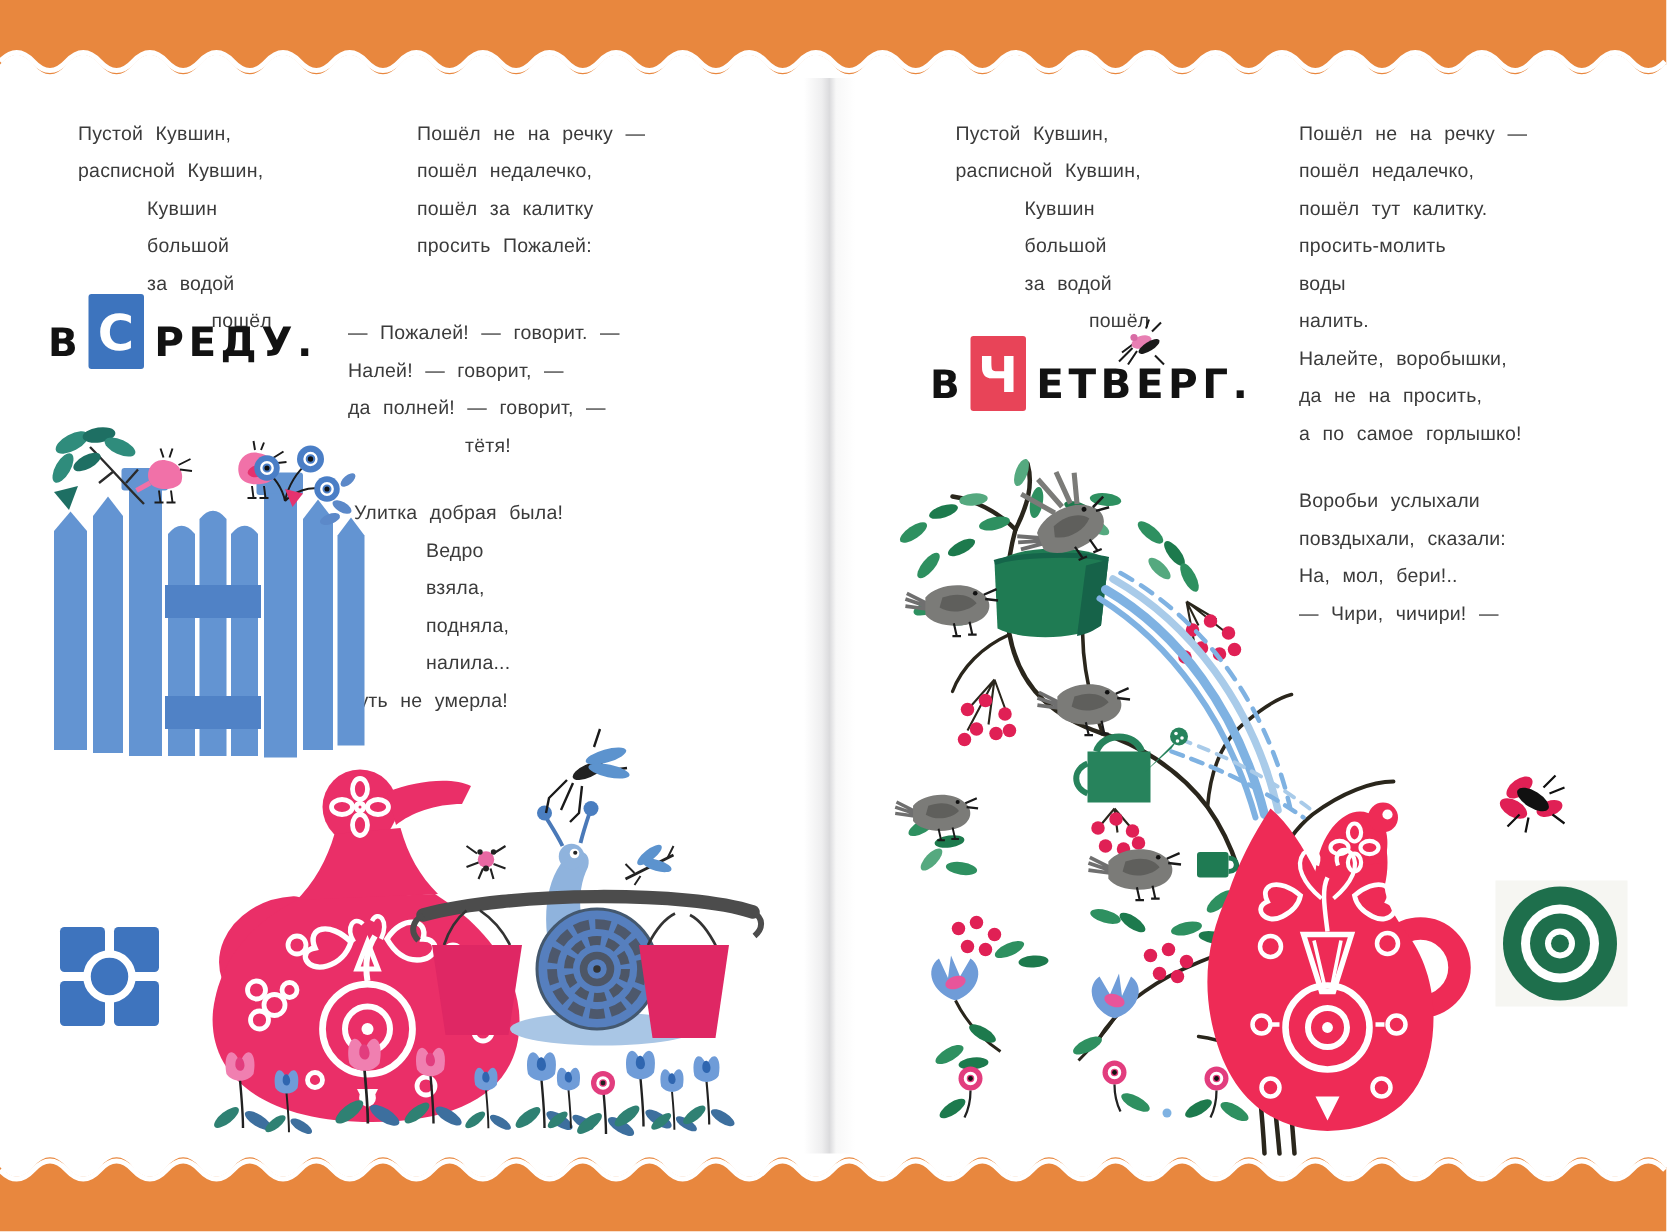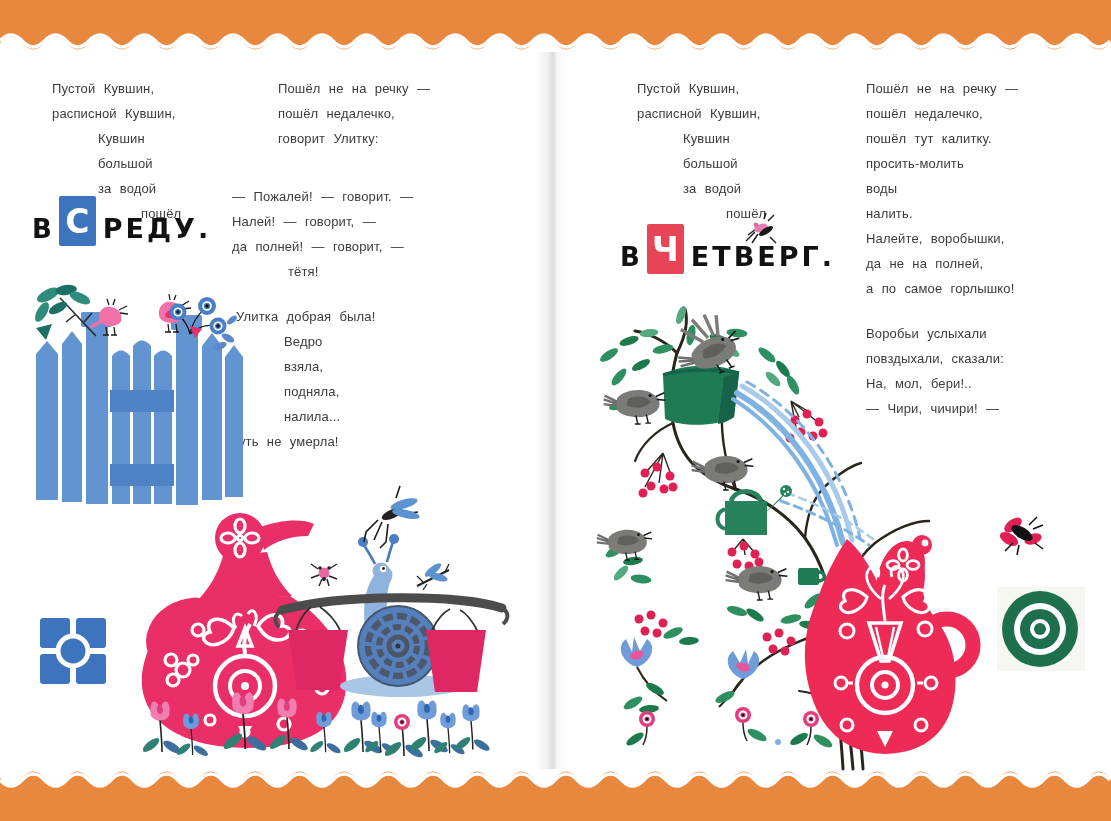--- a/index.html
+++ b/index.html
@@ -10,21 +10,21 @@
   .abs{position:absolute}
   
   .poem{position:absolute}
   .line{
     font-size:13px;line-height:25px;color:#3b3b3b;white-space:nowrap;
     word-spacing:4.5px;letter-spacing:.15px;
   }
   .ind{margin-left:46px}
   .ind2{margin-left:89px}
   .ind52{margin-left:52px}
-  .ind62{margin-left:56px}
+  .ind62{margin-left:78px}
   .m4{margin-left:4px}
   .gap33{margin-top:33px}
   .gap29{margin-top:29px}
   .gap20{margin-top:20px}
   
   .day{
     position:absolute;display:flex;align-items:flex-end;gap:7px;
     font-family:"DejaVu Sans",sans-serif;font-weight:bold;color:#121212;
   }
   .day .pre{font-size:26px;line-height:26px;padding-bottom:4px}
@@ -71,21 +71,22 @@
   <span class="pre">В</span>
   <span class="sq sq-blue">
       <span>С</span>
     </span>
   <span class="rest">РЕДУ.</span>
 </div>
 
 <div class="poem" style="left:232px;top:76px">
   <div class="line ind">Пошёл  не  на  речку  —</div>
   <div class="line ind">пошёл  недалечко,</div>
-  <div class="line ind">говорит  Улитку:</div>
+  <div class="line ind">пошёл  за  калитку</div>
+  <div class="line ind">просить  Пожалей:</div>
   <div class="line gap33">—  Пожалей!  —  говорит.  —</div>
   <div class="line">Налей!  —  говорит,  —</div>
   <div class="line">да  полней!  —  говорит,  —</div>
   <div class="line ind62">тётя!</div>
   <div class="line gap20 m4">Улитка  добрая  была!</div>
   <div class="line ind52">Ведро</div>
   <div class="line ind52">взяла,</div>
   <div class="line ind52">подняла,</div>
   <div class="line ind52">налила...</div>
   <div class="line">чуть  не  умерла!</div>
@@ -116,21 +117,21 @@
 </svg>
 
 <div class="poem" style="left:866px;top:76px">
   <div class="line">Пошёл  не  на  речку  —</div>
   <div class="line">пошёл  недалечко,</div>
   <div class="line">пошёл  тут  калитку.</div>
   <div class="line">просить-молить</div>
   <div class="line">воды</div>
   <div class="line">налить.</div>
   <div class="line">Налейте,  воробышки,</div>
-  <div class="line">да  не  на  полней,</div>
+  <div class="line">да  не  на  просить,</div>
   <div class="line">а  по  самое  горлышко!</div>
   <div class="line gap20">Воробьи  услыхали</div>
   <div class="line">повздыхали,  сказали:</div>
   <div class="line">На,  мол,  бери!..</div>
   <div class="line">—  Чири,  чичири!  —</div>
 </div>
 
 <svg class="abs" style="left:30px;top:282px" width="215" height="224" viewBox="0 0 215 224">
   <g fill="#6394D2">
     <polygon points="6,72 17,59 28,72 28,218 6,218"></polygon>

